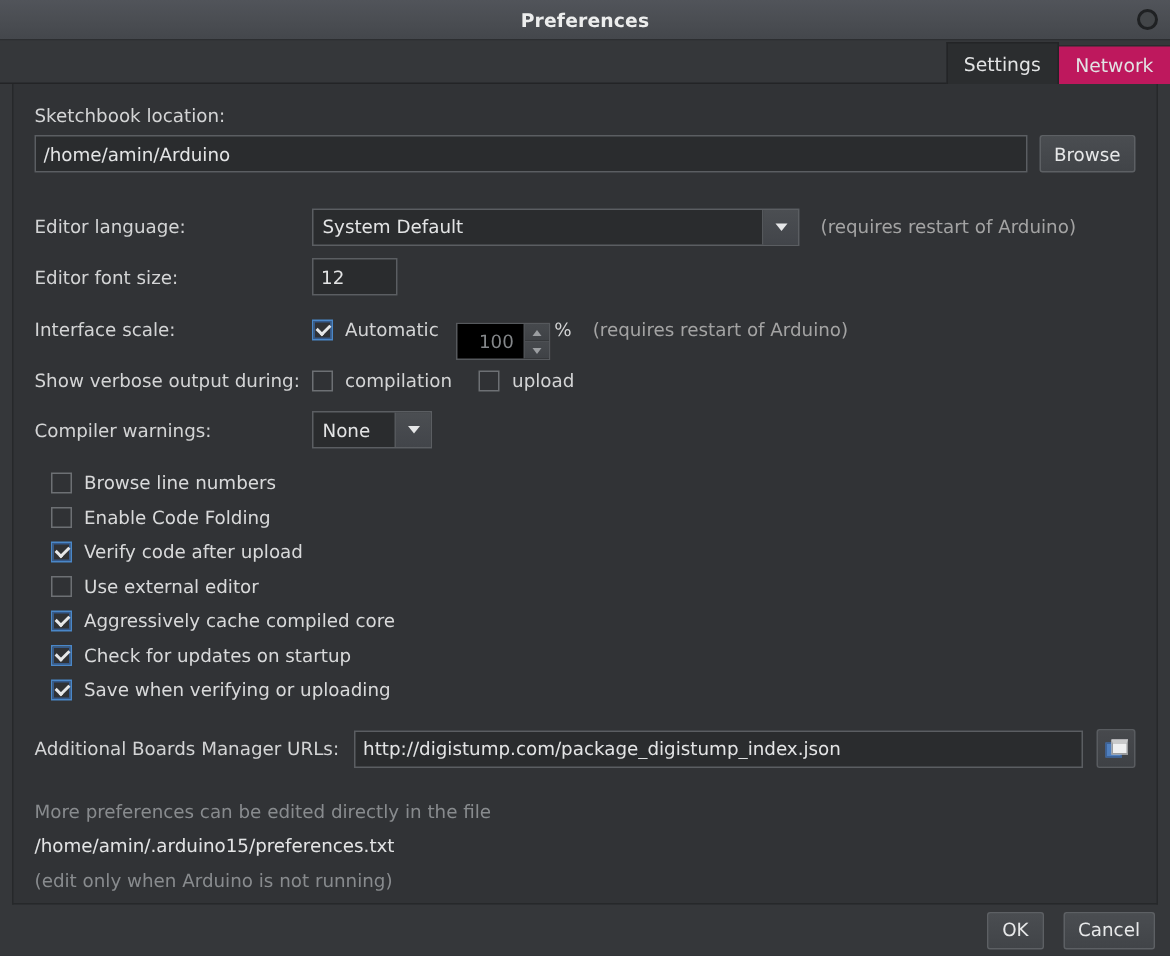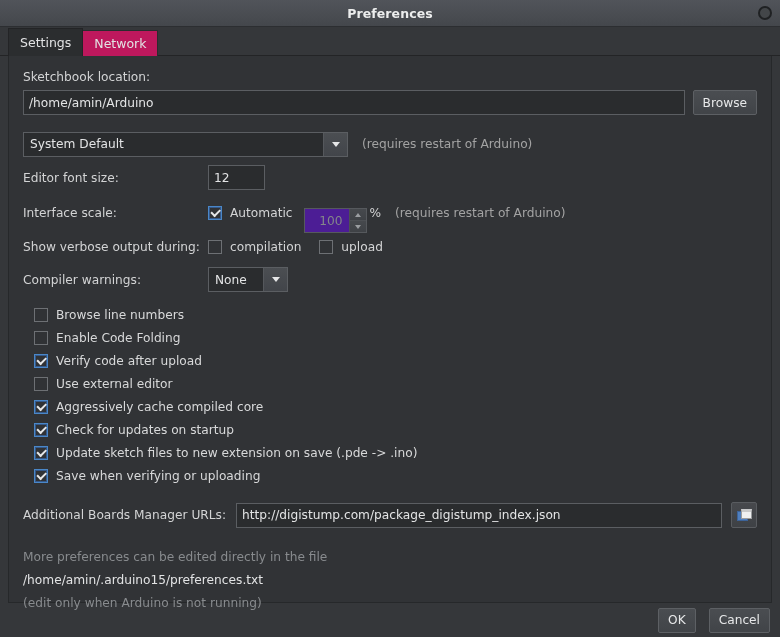--- a/index.html
+++ b/index.html
@@ -44,20 +44,21 @@
   }
 
   
   .tabstrip {
     height: 29px;
     background: #35373a;
     display: flex;
     align-items: flex-end;
     padding-left: 8px;
     position: relative;
+    justify-content: flex-end;
   }
   .tabstrip::after {
     content: "";
     position: absolute;
     left: 0; right: 0; bottom: 0;
     height: 1px;
     background: #232426;
   }
   .tab {
     height: 26px;
@@ -208,21 +209,21 @@
     font-size: 12.2px;
     color: #d8d9da;
     white-space: nowrap;
   }
 
   
   .spinner {
     display: inline-flex;
     height: 25px;
     border: 1px solid #56595d;
-    background: #4c1d95;
+    background: #000000;
     margin-top: 16px;
   }
   .spinner-field {
     width: 44px;
     display: flex;
     align-items: center;
     justify-content: flex-end;
     padding-right: 6px;
     color: #84878a;
     font-size: 12.2px;
@@ -312,26 +313,27 @@
   <div class="tab">
     <span>Network</span>
   </div>
 </div>
 
 <div class="panel">
 
   <div class="row" style="margin-bottom:6px;">
     <span class="label">Sketchbook location:</span>
   </div>
-  <div class="row" style="margin-bottom:13px;">
+  <div class="row" style="margin-bottom:20px;">
     <input class="textinput" style="width: 678px;" value="/home/amin/Arduino">
     <button class="btn" style="margin-left:8px;">Browse</button>
   </div>
 
   <div class="row" style="height:32px;">
+    <span class="label" style="width:185px;">Editor language:</span>
     <div class="combo" style="width:325px;">
       <span class="combo-value">System Default</span>
       <span class="combo-arrow">
           <i class="chev"></i>
         </span>
     </div>
     <span class="hint" style="margin-left:14px;">(requires restart of Arduino)</span>
   </div>
 
   <div class="row" style="height:35px;">
@@ -396,24 +398,20 @@
     <div class="cb-row">
       <span class="cb checked"></span>
       <span class="cb-label">Aggressively cache compiled core</span>
     </div>
     <div class="cb-row">
       <span class="cb checked"></span>
       <span class="cb-label">Check for updates on startup</span>
     </div>
     <div class="cb-row">
       <span class="cb checked"></span>
-      <span class="cb-label">Update sketch files to new extension on save (.pde -&gt; .ino)</span>
-    </div>
-    <div class="cb-row">
-      <span class="cb checked"></span>
       <span class="cb-label">Save when verifying or uploading</span>
     </div>
   </div>
 
   <div class="row" style="margin-top:15px;">
     <span class="label">Additional Boards Manager URLs:</span>
     <input class="textinput" style="width: 495px; margin-left: 10px;" value="http://digistump.com/package_digistump_index.json">
     <div class="iconbtn" style="margin-left:9px;">
       <span class="win-icon">
         <span class="back"></span>

